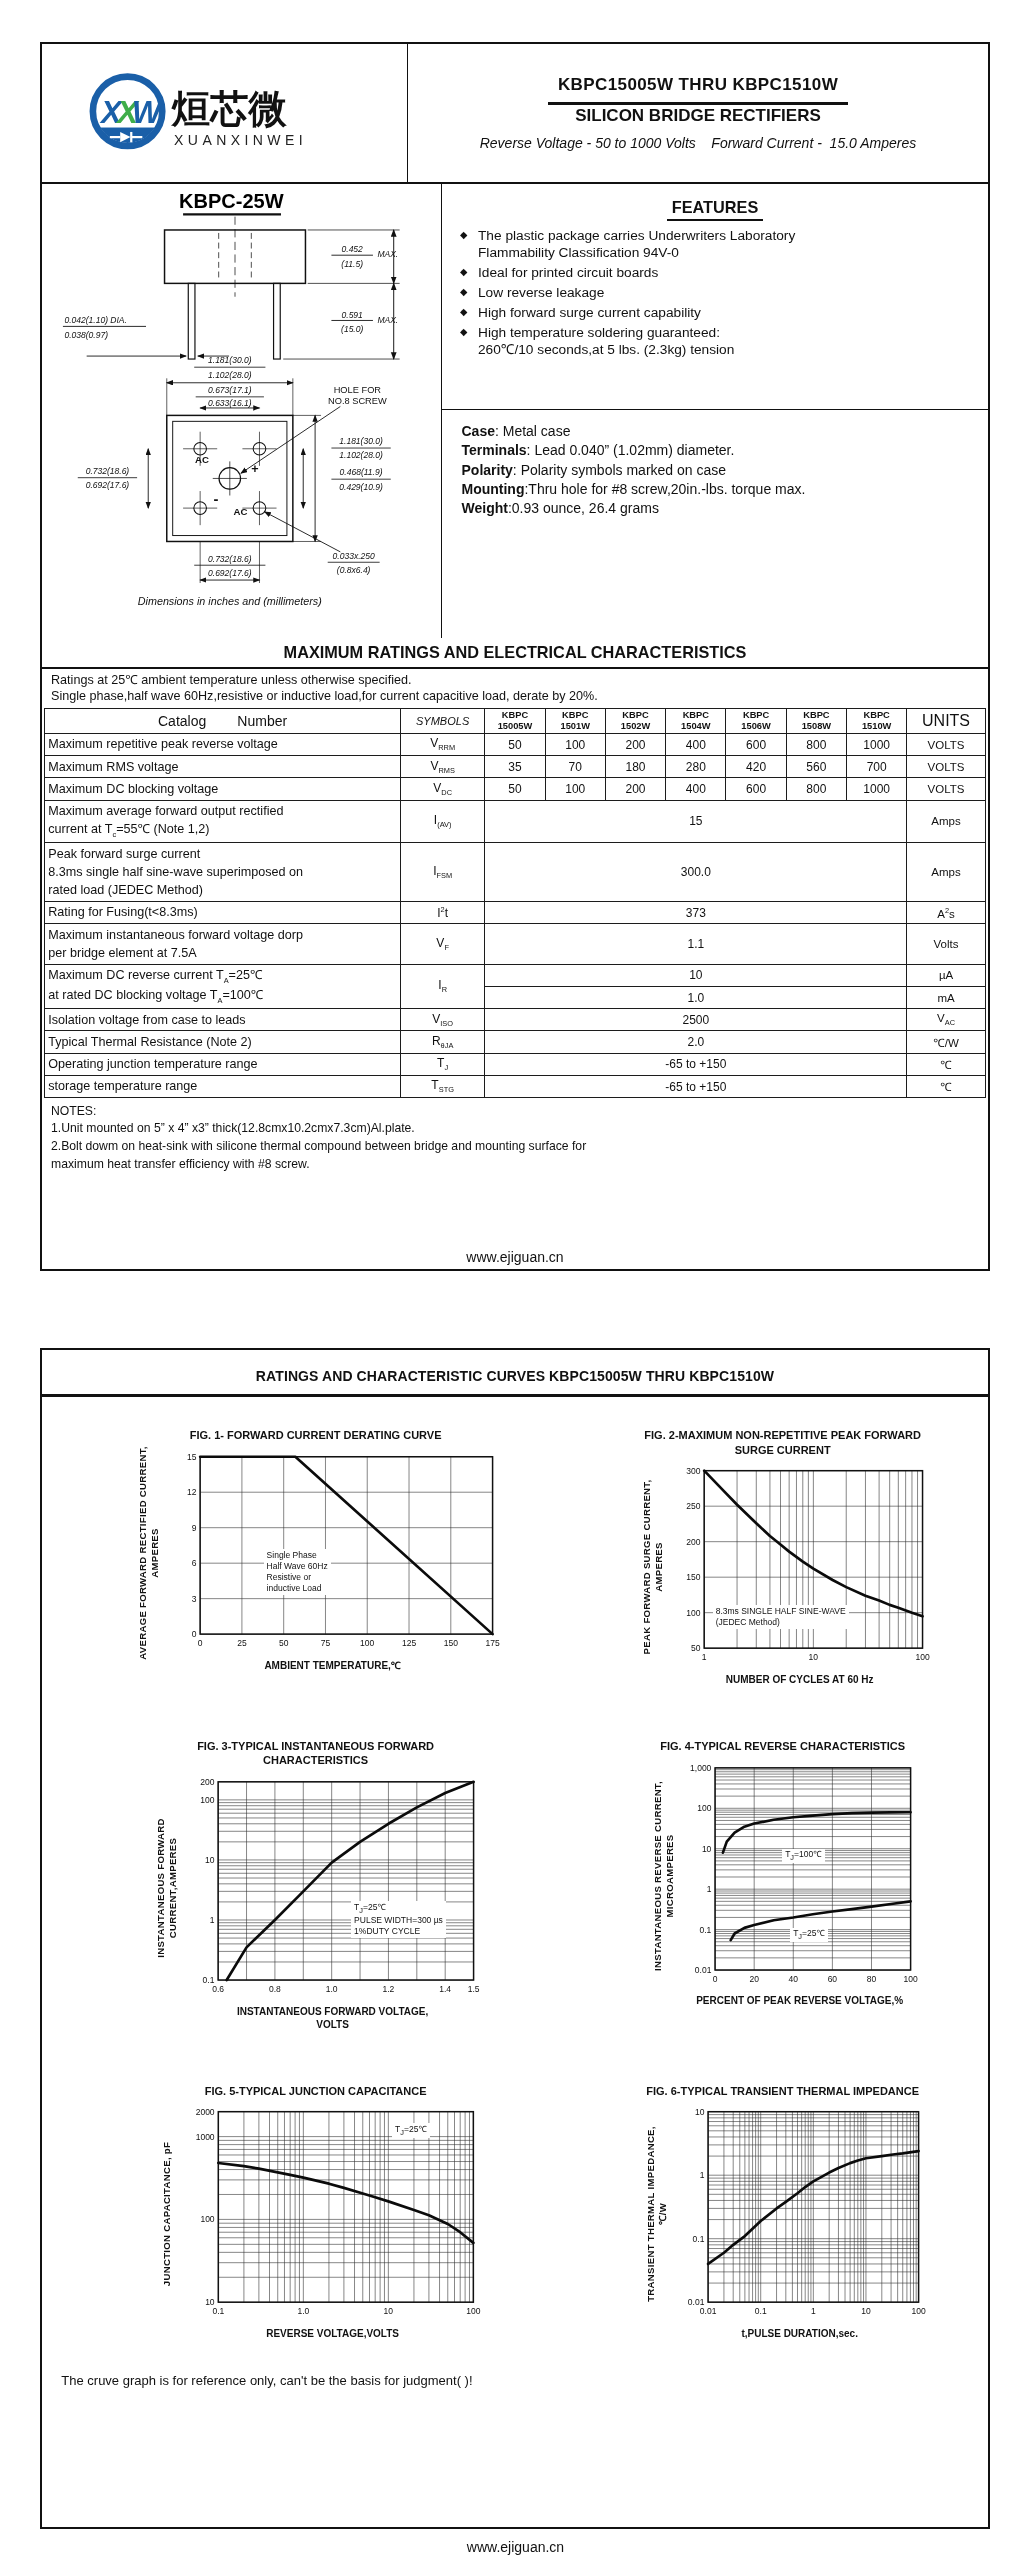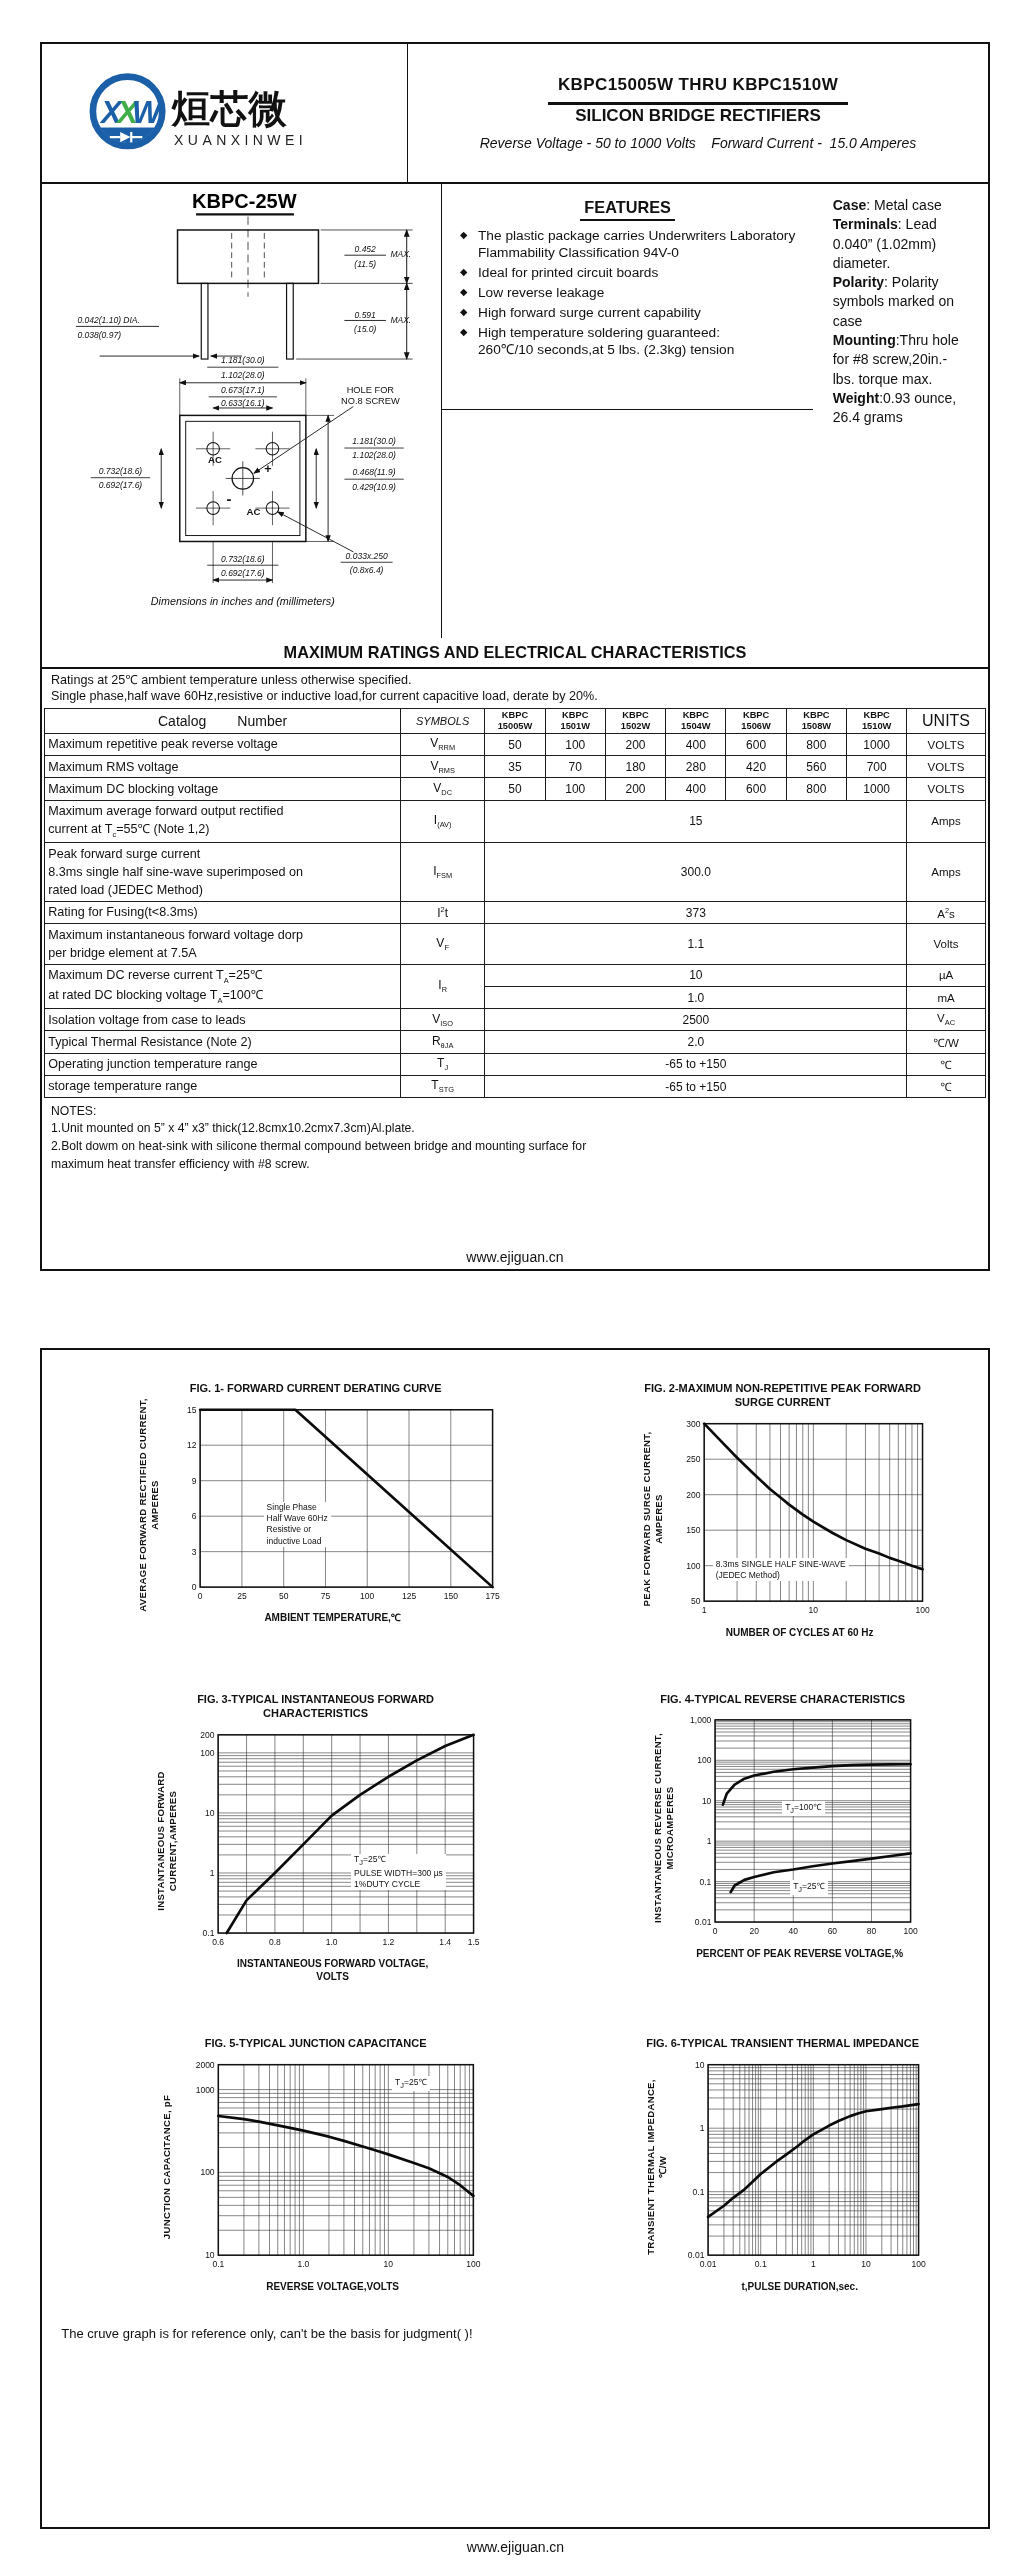--- a/index.html
+++ b/index.html
@@ -9,22 +9,22 @@
   #page2{top:1348px;height:1181px;}
   
   .hdr{display:flex;height:138px;border-bottom:2.2px solid #111;}
   .logo-col{width:365px;border-right:1.5px solid #111;display:flex;align-items:center;justify-content:center;}
   .title-col{flex:1;display:flex;flex-direction:column;align-items:center;justify-content:center;padding:0 7.4px;}
   .doc-title{font-size:17px;font-weight:bold;border-bottom:3px solid #111;padding:0 10.4px 6.7px 10.4px;letter-spacing:0.4px;}
   .doc-sub{font-size:17px;font-weight:bold;margin-top:1px;}
   .doc-tag{font-size:14px;font-style:italic;margin-top:9.6px;white-space:pre;}
   
   .content-row{display:flex;height:454px;}
-  .pkg-col{width:399px;border-right:1.5px solid #111;display:flex;justify-content:flex-end;overflow:hidden;}
-  .right-col{flex:1;display:flex;flex-direction:row;}
+  .pkg-col{width:399px;border-right:1.5px solid #111;display:flex;justify-content:flex-start;overflow:hidden;}
+  .right-col{flex:1;display:flex;flex-direction:column;}
   .features-box{height:226px;border-bottom:1.5px solid #111;box-sizing:border-box;padding:9px 18px 0 18px;}
   .mech-box{flex:1;padding:10.4px 18px 0 18px;}
   .secthead{text-align:center;margin:4.5px 0 7.4px 0;}
   .secthead span{display:inline-block;font-size:16.3px;font-weight:bold;border-bottom:2.2px solid #111;padding:0 4.5px 2.2px 4.5px;}
   ul.feat{list-style:none;margin:6px 0 0 0;padding:0;font-size:13.7px;line-height:1.24;}
   ul.feat li{position:relative;padding-left:18px;margin-bottom:3px;white-space:pre-line;}
   ul.feat li::before{content:"\25C6";position:absolute;left:0;top:0.7px;font-size:9.6px;}
   .mech-lines{font-size:14px;line-height:1.38;padding:1.5px 1.5px;}
   .mech-lines .b{font-weight:bold;}
   
@@ -355,20 +355,21 @@
   </table>
 
   <div class="notes">NOTES:
 1.Unit mounted on 5”  x 4”  x3”  thick(12.8cmx10.2cmx7.3cm)Al.plate.
 2.Bolt dowm on heat-sink with silicone thermal compound between bridge and mounting surface for
     maximum heat transfer efficiency with #8 screw.</div>
   <div class="foot">www.ejiguan.cn</div>
 </div>
 
 <div class="page" id="page2">
+  <div class="p2-head">RATINGS AND CHARACTERISTIC CURVES KBPC15005W THRU KBPC1510W</div>
   <div class="figs">
 
     <div class="fig">
       <div class="fig-title">FIG. 1- FORWARD CURRENT DERATING CURVE</div>
       <div class="fig-body">
         <div class="ylab-wrap">
             <div class="ylab">AVERAGE FORWARD RECTIFIED CURRENT,
 AMPERES</div>
           </div>
         <div class="chart-wrap"><svg width="334" height="202" viewBox="0 0 450 272">

